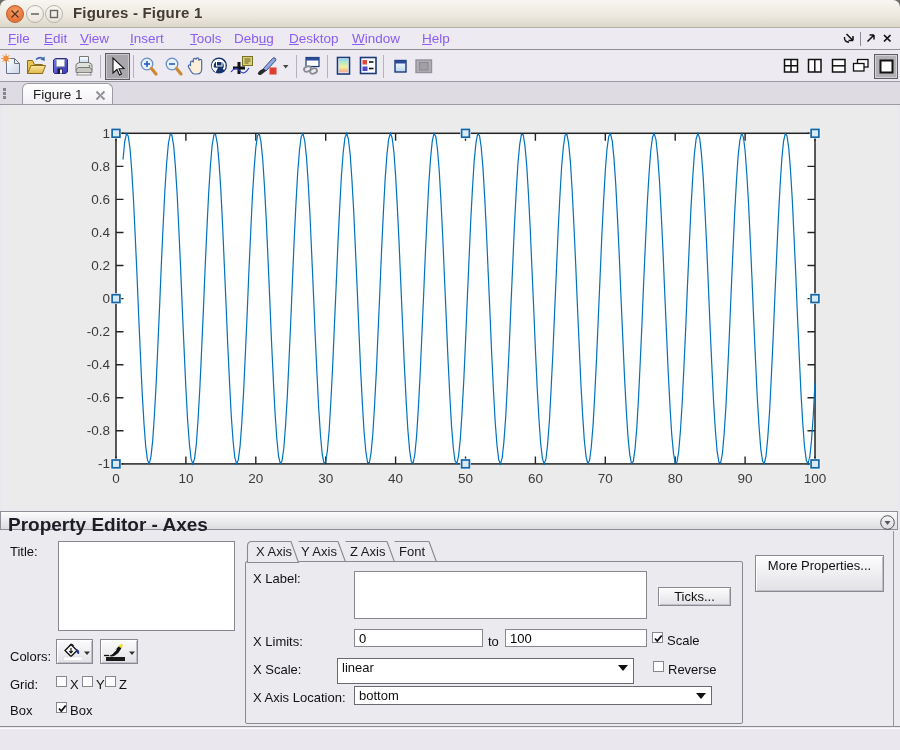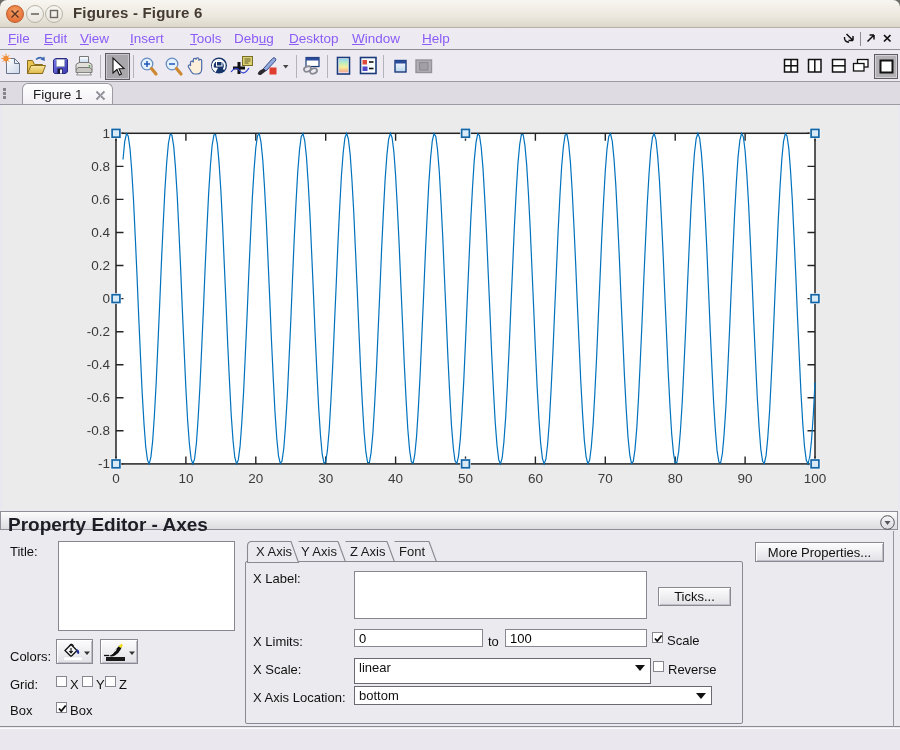--- a/index.html
+++ b/index.html
@@ -76,21 +76,21 @@
   <div class="btn" id="btn-min" style="left:26px">
     <svg width="16" height="16" style="position:absolute;left:0;top:0">
       <path d="M4 8 L12 8" stroke="#6e6862" stroke-width="1.6"></path>
     </svg>
   </div>
   <div class="btn" id="btn-max" style="left:45px">
     <svg width="16" height="16" style="position:absolute;left:0;top:0">
       <rect x="4.5" y="4.5" width="7" height="7" fill="none" stroke="#6e6862" stroke-width="1.4"></rect>
     </svg>
   </div>
-  <div id="title-text">Figures - Figure 6</div>
+  <div id="title-text">Figures - Figure 1</div>
 </div>
 
 <div class="abs" id="menubar">
   <span class="mi" style="left:8px"><u>F</u>ile</span>
   <span class="mi" style="left:44px"><u>E</u>dit</span>
   <span class="mi" style="left:80px"><u>V</u>iew</span>
   <span class="mi" style="left:130px"><u>I</u>nsert</span>
   <span class="mi" style="left:190px"><u>T</u>ools</span>
   <span class="mi" style="left:234px">Deb<u>u</u>g</span>
   <span class="mi" style="left:289px"><u>D</u>esktop</span>
@@ -376,28 +376,28 @@
   <div class="tbox" style="left:354px;top:120px;width:129px;height:18px;font-size:13px;padding:1px 0 0 4px">0</div>
   <span class="plabel" style="left:488px;top:125px">to</span>
   <div class="tbox" style="left:505px;top:120px;width:142px;height:18px;font-size:13px;padding:1px 0 0 4px">100</div>
   <div class="cb" style="left:652px;top:123px">
     <svg width="11" height="11" style="position:absolute;left:0;top:0">
         <path d="M2 5.5 L4.3 8 L8.7 2.5" stroke="#111" stroke-width="1.8" fill="none"></path>
       </svg>
   </div>
     <span class="plabel" style="left:667px;top:124px">Scale</span>
   <span class="plabel" style="left:253px;top:153px">X Scale:</span>
-  <div class="combo" style="left:354px;top:149px;width:297px;height:26px">
+  <div class="combo" style="left:337px;top:149px;width:297px;height:26px">
       <span>linear</span>
       <i></i>
     </div>
   <div class="cb" style="left:653px;top:152px"></div>
     <span class="plabel" style="left:668px;top:153px">Reverse</span>
   <span class="plabel" style="left:253px;top:181px">X Axis Location:</span>
   <div class="combo" style="left:354px;top:177px;width:358px;height:19px">
       <span>bottom</span>
       <i></i>
     </div>
-  <div class="btn3d" style="left:755px;top:33px;width:129px;height:20px;line-height:19px">More Properties...</div>
+  <div class="btn3d" style="left:755px;top:46px;width:129px;height:37px;line-height:19px">More Properties...</div>
   <div style="position:absolute;left:893px;top:22px;width:1px;height:196px;background:#96949c"></div>
 </div>
 
 <div class="abs" id="status"></div>
 
 </body></html>

